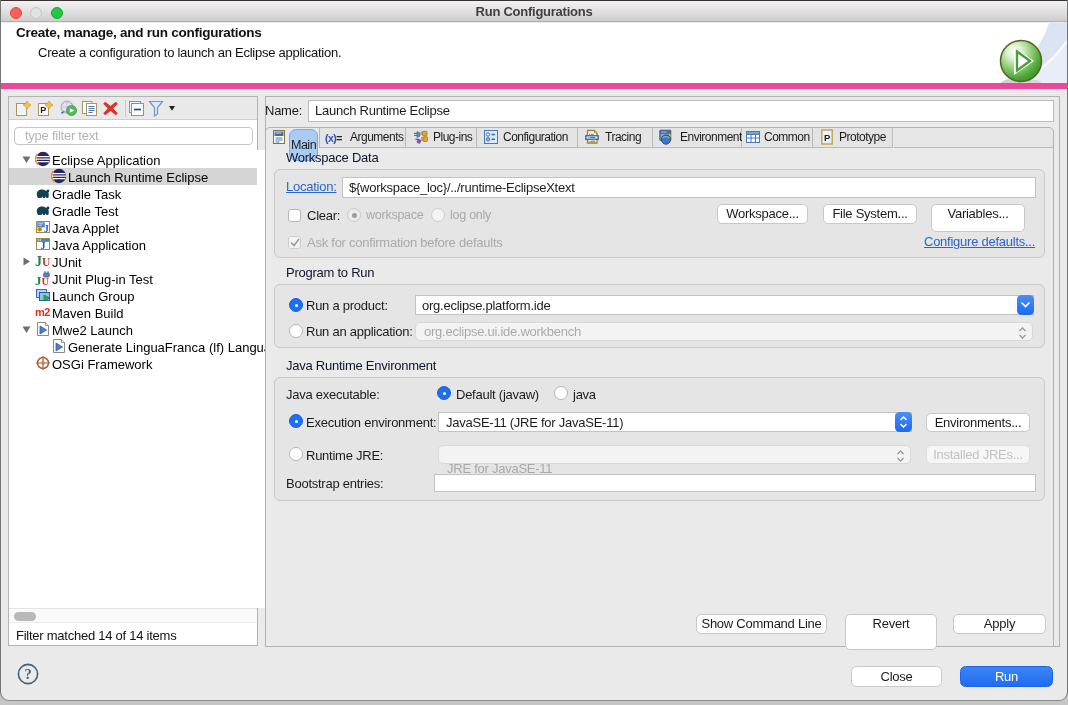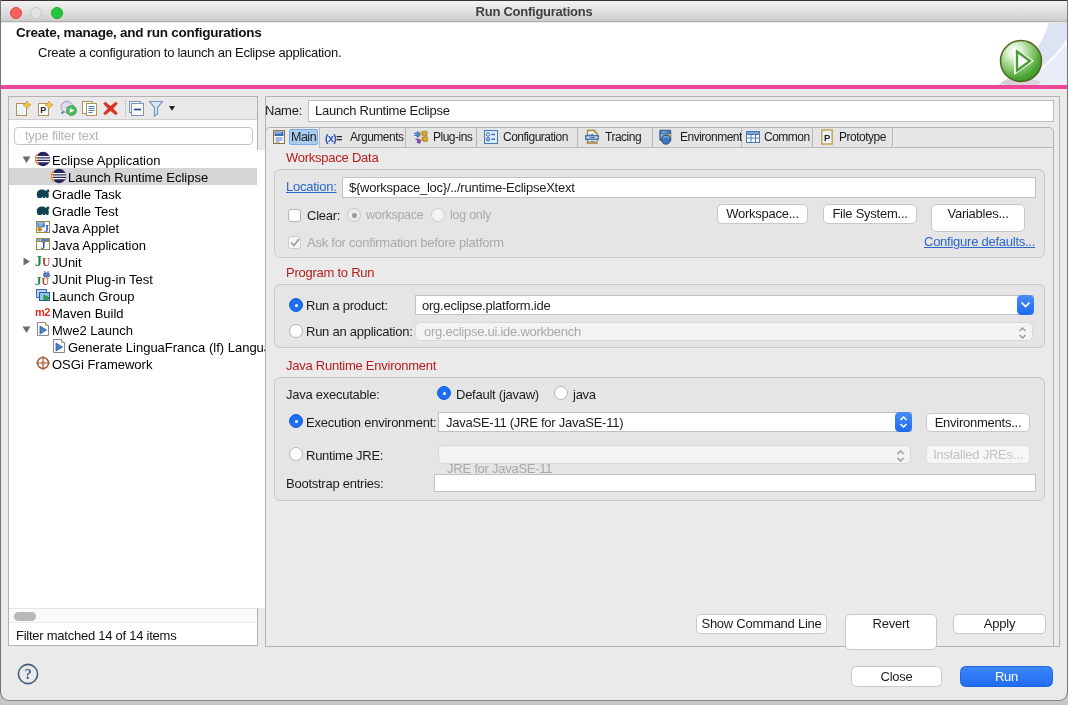--- a/index.html
+++ b/index.html
@@ -3,21 +3,21 @@
 <meta charset="utf-8">
 <style>
 *{margin:0;padding:0;box-sizing:border-box}
 html,body{width:1068px;height:705px;overflow:hidden}
 body{font-family:"Liberation Sans",sans-serif;font-size:13px;letter-spacing:-0.25px;color:#1c1c1c;background:#c6c6c6;position:relative}
 .abs{position:absolute}
 .win{position:absolute;left:0;top:0;width:1068px;height:701px;background:#eaeaea;border-left:1px solid #757575;border-right:1px solid #757575;border-bottom:1.5px solid #8a8a8a;border-radius:0 0 9px 9px}
 .titlebar{position:absolute;left:0;top:0;width:1066px;height:22px;background:linear-gradient(#f2f2f2,#dedede 60%,#cccccc);border-bottom:1px solid #b0b0b0;border-top:1px solid #3a3232}
 .titlebar .tl{position:absolute;top:6px;width:12px;height:12px;border-radius:50%}
 .title{position:absolute;top:3px;left:0;width:100%;text-align:center;font-size:13px;font-weight:bold;color:#3f3f3f}
-.header{position:absolute;left:0;top:23px;width:1066px;height:66px;background:#ffffff;border-bottom:4px solid #ec4899;overflow:hidden}
+.header{position:absolute;left:0;top:23px;width:1066px;height:66px;background:#ffffff;border-bottom:6px solid #ec4899;overflow:hidden}
 .h1{position:absolute;left:15px;top:2px;font-size:13.5px;font-weight:bold;color:#111}
 .h2{position:absolute;left:37px;top:22px;font-size:13px;color:#111}
 .lpanel{position:absolute;left:7px;top:96px;width:250px;height:550px;background:#ffffff;border:1px solid #b2b2b2}
 .ltoolbar{position:absolute;left:0;top:0;width:248px;height:23px;background:#e9e9e9;border-bottom:1px solid #cdcdcd}
 .filterbox{position:absolute;left:5px;top:30px;width:239px;height:18px;background:#fff;border:1px solid #c6c6c6;border-radius:4px;color:#b4b4b4;font-size:13px;line-height:16px;padding-left:10px}
 .tree{position:absolute;left:0;top:53px;width:300px;height:458px;overflow:hidden;background:#fff}
 .trow{position:absolute;left:0;width:248px;height:17px;line-height:17px;font-size:13px;letter-spacing:0;color:#000;white-space:nowrap}
 .trow .lbl{position:absolute;top:1px}
 .ticon{position:absolute;top:0px;width:16px;height:16px}
 .arr{position:absolute;width:9px;height:9px;top:4px}
@@ -27,21 +27,21 @@
 .rcomp{position:absolute;left:264px;top:96px;width:795px;height:551px;border:1px solid #b2b2b2;background:#eaeaea}
 .nlabel{position:absolute;left:264px;top:103px;font-size:13px}
 .nfield{position:absolute;left:307px;top:100px;width:746px;height:22px;background:#fff;border:1px solid #bdbdbd;font-size:13px;line-height:20px;padding-left:6px}
 .folder{position:absolute;left:264px;top:127px;width:789px;height:520px;border:1px solid #b2b2b2;border-radius:5px 5px 0 0;background:#eaeaea}
 .tab{position:absolute;top:0;height:20px;background:#e4e4e4;border-right:1px solid #b9b9b9;border-bottom:1px solid #b9b9b9}
 .tab.sel{background:#eaeaea;border-bottom:none}
 .tab .ic{position:absolute;left:5px;top:1px;width:16px;height:16px}
 .tab .tl2{position:absolute;top:2px;font-size:12px;letter-spacing:-0.5px;white-space:nowrap}
 .tabrest{position:absolute;top:0;left:628px;width:159px;height:20px;border-bottom:1px solid #b9b9b9;background:#e6e6e6;border-radius:0 5px 0 0}
 .grp{position:absolute;left:8px;background:#e5e5e5;border:1px solid #c9c9c9;border-radius:6px}
-.gtitle{position:absolute;left:20px;font-size:13px;color:#b91c1c}
+.gtitle{position:absolute;left:20px;font-size:13px;color:#0f172a}
 .lnk{color:#2a66cc;text-decoration:underline;font-size:13px}
 .tfield{position:absolute;background:#fff;border:1px solid #c2c2c2;font-size:13px;white-space:nowrap;overflow:hidden}
 .gray{color:#a9a9a9}
 .btn{position:absolute;background:#fff;border:1px solid #c8c8c8;border-radius:5px;font-size:13px;text-align:center;color:#1b1b1b}
 .btn.dis{background:#f6f6f6;border-color:#dfdfdf;color:#c2c2c2}
 .cb{position:absolute;width:13px;height:13px;background:#fff;border:1px solid #b5b5b5;border-radius:3px}
 .rad{position:absolute;width:14px;height:14px;border-radius:50%}
 .rad.on{background:#1d6ff2;border:1px solid #1560dd}
 .rad.on::after{content:"";position:absolute;left:4.5px;top:4.5px;width:3.5px;height:3.5px;border-radius:50%;background:#fff}
 .rad.off{background:#fff;border:1px solid #b5b5b5}
@@ -290,21 +290,21 @@
   <div class="folder" id="folder">
     <div class="tabrest"></div>
 
     <div class="tab sel" style="left:0;width:54px;border-radius:5px 0 0 0">
       <svg class="ic" viewBox="0 0 16 16">
           <rect x="2.5" y="1.5" width="11" height="13" fill="#fff" stroke="#8a7340" stroke-width="1"></rect>
           <rect x="3.5" y="2.5" width="9" height="4.5" fill="#3e6cae"></rect>
           <path d="M4.5 4 h6" stroke="#cfe0f2" stroke-width="1"></path>
           <path d="M4.5 9 h7 M4.5 11 h7 M4.5 13 h4" stroke="#4a7ab5" stroke-width="1"></path>
         </svg>
-      <span class="tl2" style="left:23px;background:#a9ccf3;border:1px solid #79aae7;border-radius:2px;padding:0 1px;font-size:12.5px;top:1px">Main</span>
+      <span class="tl2" style="left:23px;background:#a9ccf3;border:1px solid #79aae7;border-radius:7px;padding:8px 1px;font-size:12.5px;top:1px">Main</span>
     </div>
     <div class="tab" style="left:54px;width:86px">
       <span class="tl2" style="left:5px;color:#2a52b8;font-weight:bold;font-size:10.5px;top:4px;letter-spacing:-0.5px">(x)<span style="color:#222">=</span></span>
       <span class="tl2" style="left:30px">Arguments</span>
     </div>
     <div class="tab" style="left:140px;width:71px">
       <svg class="ic" style="left:7px" viewBox="0 0 16 16">
           <path d="M1 4.3 h3 M1 6.3 h3" stroke="#4a7ab5" stroke-width="1.3"></path>
           <path d="M4 2.5 L7 4 V7 L4 8.5 Z" fill="#5b8ec4" stroke="#33618f" stroke-width="0.6"></path>
           <path d="M7.5 3.2 h2 M7.5 5.2 h2" stroke="#c08f1f" stroke-width="1.2"></path>
@@ -374,21 +374,21 @@
     <div class="abs gray" style="left:100px;top:80px;font-size:12.5px">workspace</div>
     <div class="rad disoff" style="left:165px;top:80px"></div>
     <div class="abs gray" style="left:184px;top:80px;font-size:12.5px">log only</div>
     <div class="btn" style="left:451px;top:76px;width:91px;height:20px;line-height:18px">Workspace...</div>
     <div class="btn" style="left:557px;top:76px;width:94px;height:20px;line-height:18px">File System...</div>
     <div class="btn" style="left:665px;top:76px;width:94px;height:28px;line-height:18px">Variables...</div>
     <div class="cb" style="left:22px;top:108px;background:#f4f4f4;border-color:#cecece"></div>
     <svg class="abs" style="left:24px;top:110px" width="10" height="9" viewBox="0 0 10 9">
         <path d="M1 4.5 L4 7.5 L9 1" fill="none" stroke="#9c9c9c" stroke-width="1.6"></path>
       </svg>
-    <div class="abs gray" style="left:41px;top:107px">Ask for confirmation before platform</div>
+    <div class="abs gray" style="left:41px;top:107px">Ask for confirmation before defaults</div>
     <div class="abs lnk" style="left:658px;top:106px">Configure defaults...</div>
 
     <div class="gtitle" style="top:137px">Program to Run</div>
     <div class="grp" style="top:156px;width:771px;height:64px"></div>
     <div class="rad on" style="left:23px;top:170px"></div>
     <div class="abs" style="left:40px;top:170px">Run a product:</div>
     <div class="combo" style="left:149px;top:167px;width:619px;height:20px">
       <span class="abs" style="left:6px;top:1.5px">org.eclipse.platform.ide</span>
       <div class="bluecap" style="height:20px">
           <svg style="position:absolute;left:3px;top:6px" width="11" height="8" viewBox="0 0 11 8">

